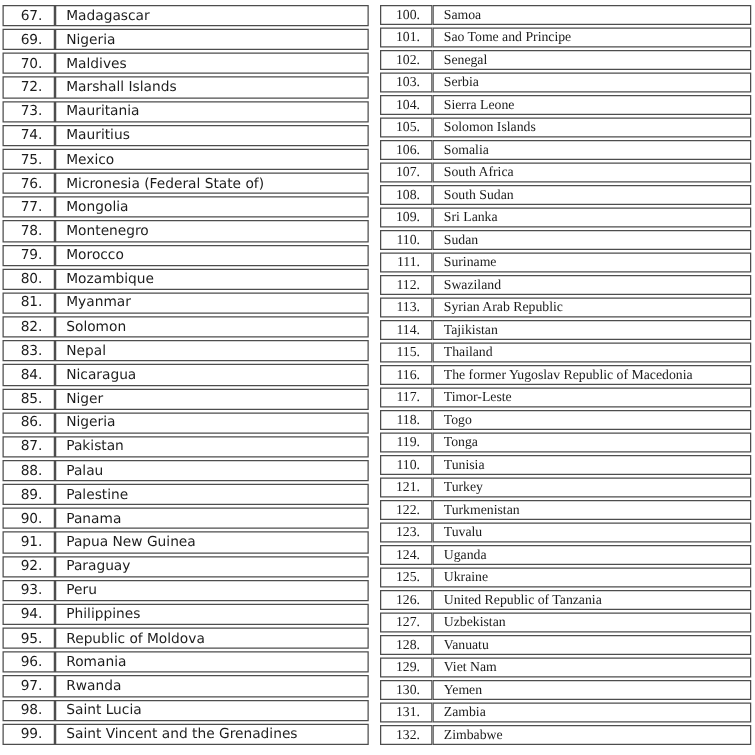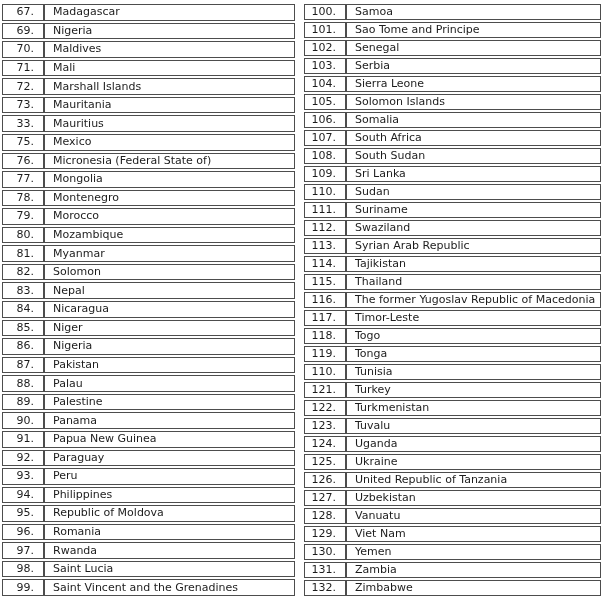--- a/index.html
+++ b/index.html
@@ -17,21 +17,21 @@
     display: flex;
     padding: 2px 2px 0 2px;
     gap: 9px;
   }
   table.country-table {
     border-collapse: separate;
     border-spacing: 0 2px;
     table-layout: fixed;
   }
   table.country-table.left  { width: 293px; }
-  table.country-table.right { width: 297px; }
+  table.country-table.right { width: 297px; font-family: Liberation Serif, serif; }
   .country-table td {
     border: 1px solid #4d4d4d;
     font-size: 11px;
     line-height: 14px;
     height: 14px;
     color: #1c1c1c;
     padding: 0;
     overflow: hidden;
     white-space: nowrap;
     background: #ffffff;
@@ -61,33 +61,29 @@
         </tr>
         <tr>
           <td class="num">69.</td>
           <td class="name">Nigeria</td>
         </tr>
         <tr>
           <td class="num">70.</td>
           <td class="name">Maldives</td>
         </tr>
         <tr>
-          <td class="num">71.</td>
-          <td class="name">Mali</td>
-        </tr>
-        <tr>
           <td class="num">72.</td>
           <td class="name">Marshall Islands</td>
         </tr>
         <tr>
           <td class="num">73.</td>
           <td class="name">Mauritania</td>
         </tr>
         <tr>
-          <td class="num">33.</td>
+          <td class="num">74.</td>
           <td class="name">Mauritius</td>
         </tr>
         <tr>
           <td class="num">75.</td>
           <td class="name">Mexico</td>
         </tr>
         <tr>
           <td class="num">76.</td>
           <td class="name">Micronesia (Federal State of)</td>
         </tr>

